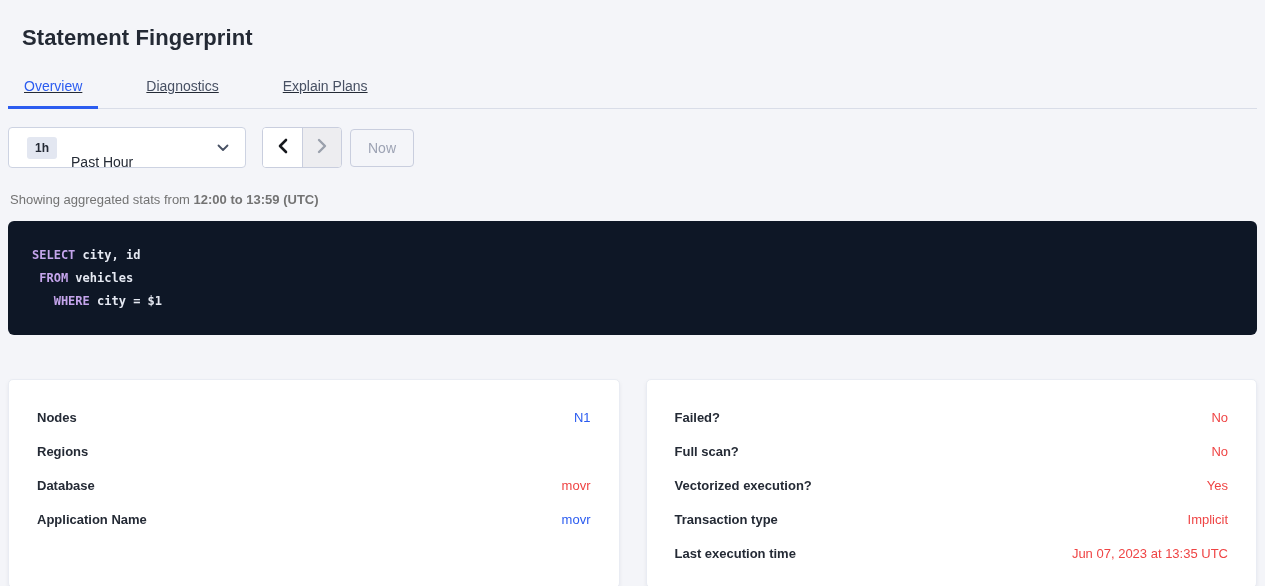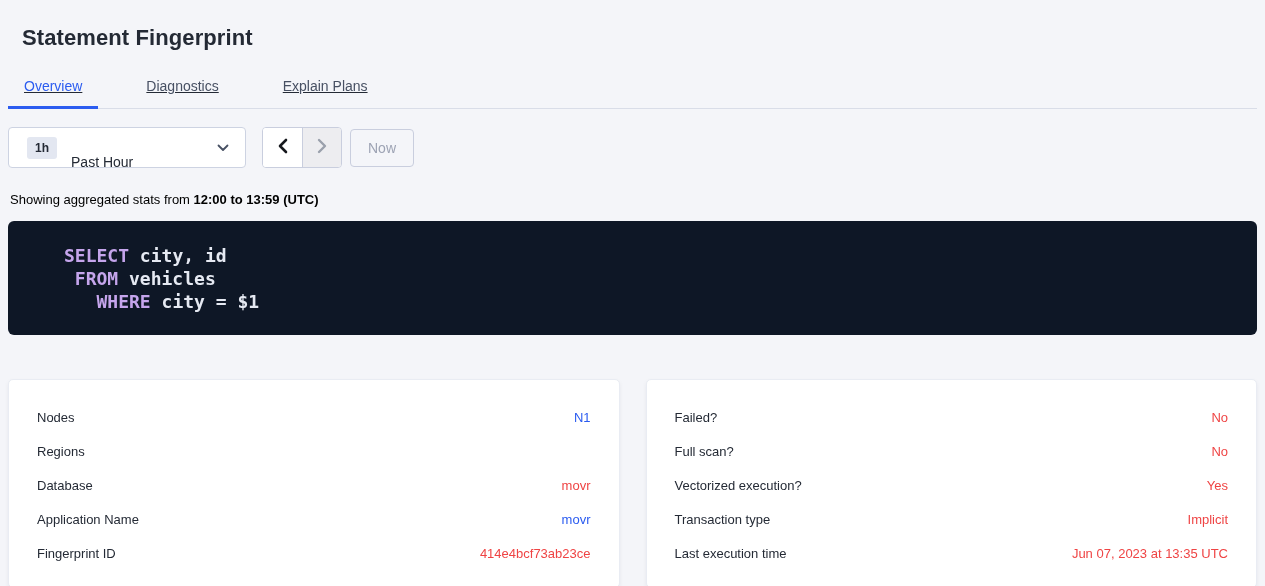--- a/index.html
+++ b/index.html
@@ -70,47 +70,47 @@
 
   .now-btn {
     margin-left: 8px; height: 38px; padding: 0 17px;
     background: transparent;
     border: 1px solid #c9cede; border-radius: 4px;
     color: #9da3b4; font-size: 14px; font-family: inherit;
     cursor: default;
   }
 
   
-  .stats-line { margin-top: 24px; font-size: 13px; color: #000000; padding-left: 2px; }
+  .stats-line { margin-top: 24px; font-size: 13px; color: #737373; padding-left: 2px; }
   .stats-line .bold { font-weight: 700; }
 
   
   .sql-box {
     margin-top: 14px;
     background: #0e1726;
     border-radius: 6px;
     padding: 23px 24px 22px;
   }
   .sql-line {
     font-family: "DejaVu Sans Mono", monospace;
-    font-weight: 700; font-size: 18px; line-height: 23px;
-    color: #e5e9f2; white-space: pre; margin-left: 32px;
+    font-weight: 700; font-size: 12px; line-height: 23px;
+    color: #e5e9f2; white-space: pre;
   }
   .sql-line .kw { color: #c5a5ec; }
 
   
   .cards { display: flex; gap: 26px; margin-top: 44px; }
   .card {
     flex: 1; background: #fff;
     border: 1px solid #e9ecf3; border-radius: 5px;
     box-shadow: 0 2px 4px rgba(36,42,53,.06);
     padding: 20px 28px 17px;
   }
   .row { display: flex; justify-content: space-between; align-items: center; height: 34px; }
-  .row-label { font-size: 13px; font-weight: 400; color: #242a35; }
+  .row-label { font-size: 13px; font-weight: 700; color: #242a35; }
   .row-value { font-size: 13px; color: #ef4444; }
   .row-value.link { color: #2a5bf0; cursor: pointer; text-decoration: none; }
 </style>
 </head>
 <body>
 
 <div class="page">
 
   <h1 class="page-title">Statement Fingerprint</h1>
 
@@ -171,24 +171,20 @@
         <span class="row-value"></span>
       </div>
       <div class="row">
         <span class="row-label">Database</span>
         <span class="row-value">movr</span>
       </div>
       <div class="row">
         <span class="row-label">Application Name</span>
         <a class="row-value link">movr</a>
       </div>
-      <div class="row">
-        <span class="row-label">Fingerprint ID</span>
-        <span class="row-value">414e4bcf73ab23ce</span>
-      </div>
     </div>
 
     <div class="card">
       <div class="row">
         <span class="row-label">Failed?</span>
         <span class="row-value">No</span>
       </div>
       <div class="row">
         <span class="row-label">Full scan?</span>
         <span class="row-value">No</span>

